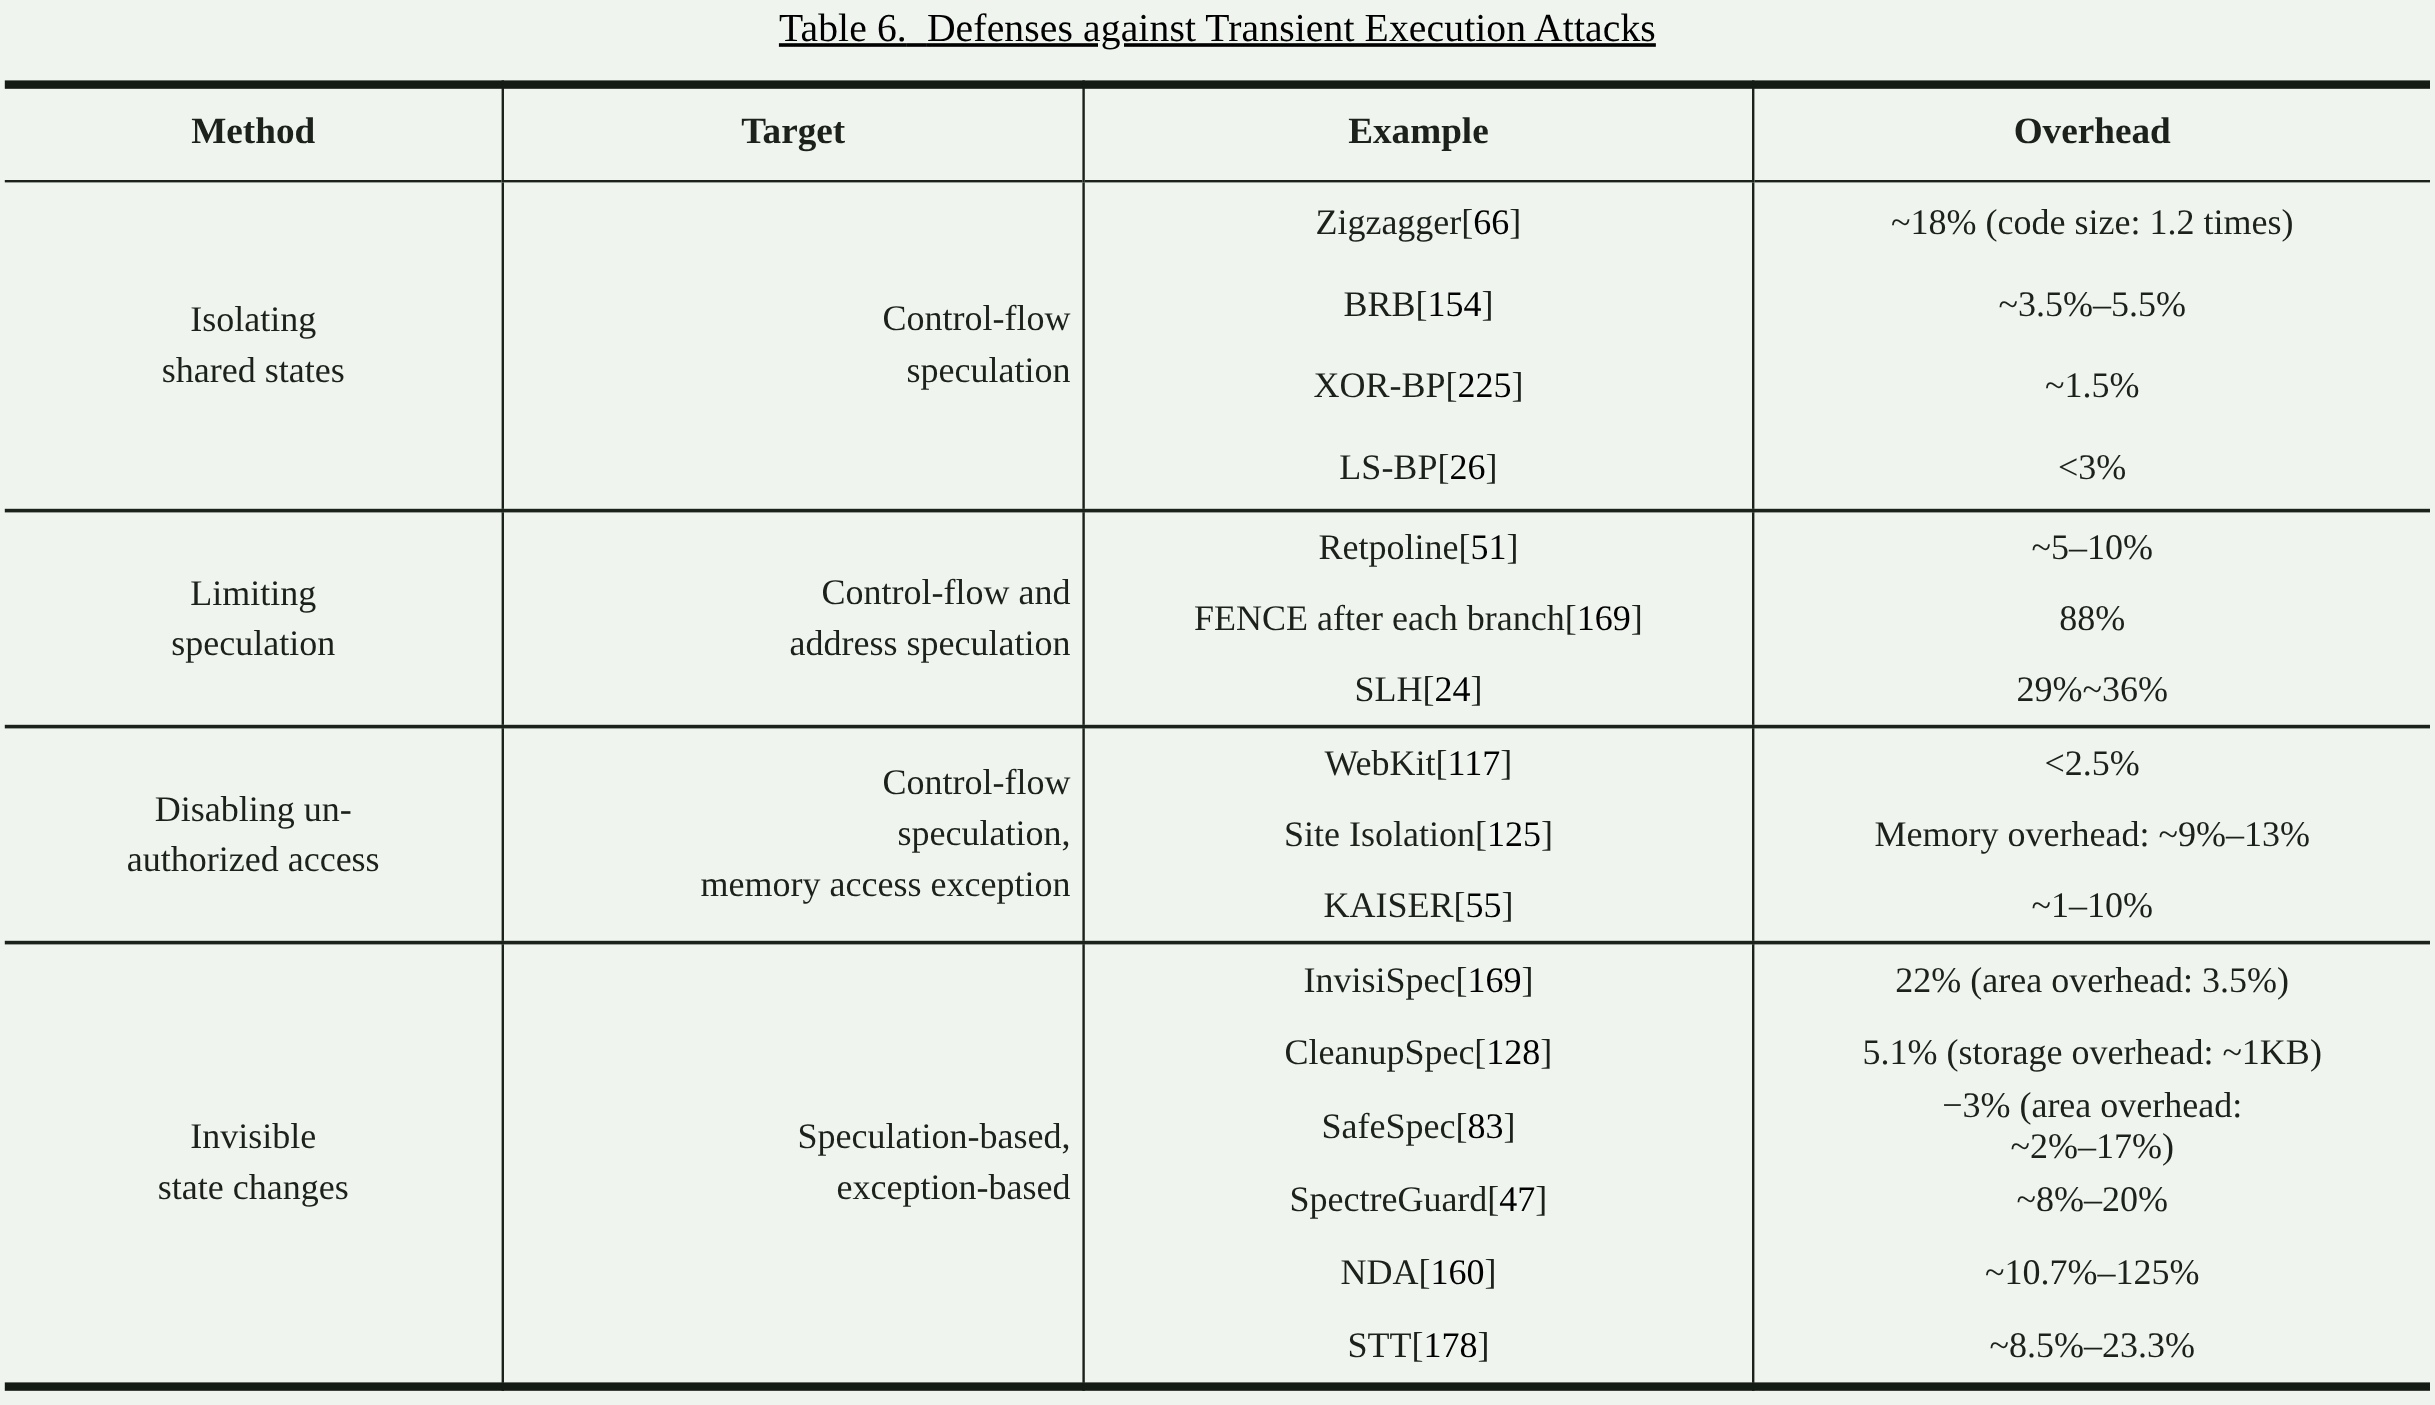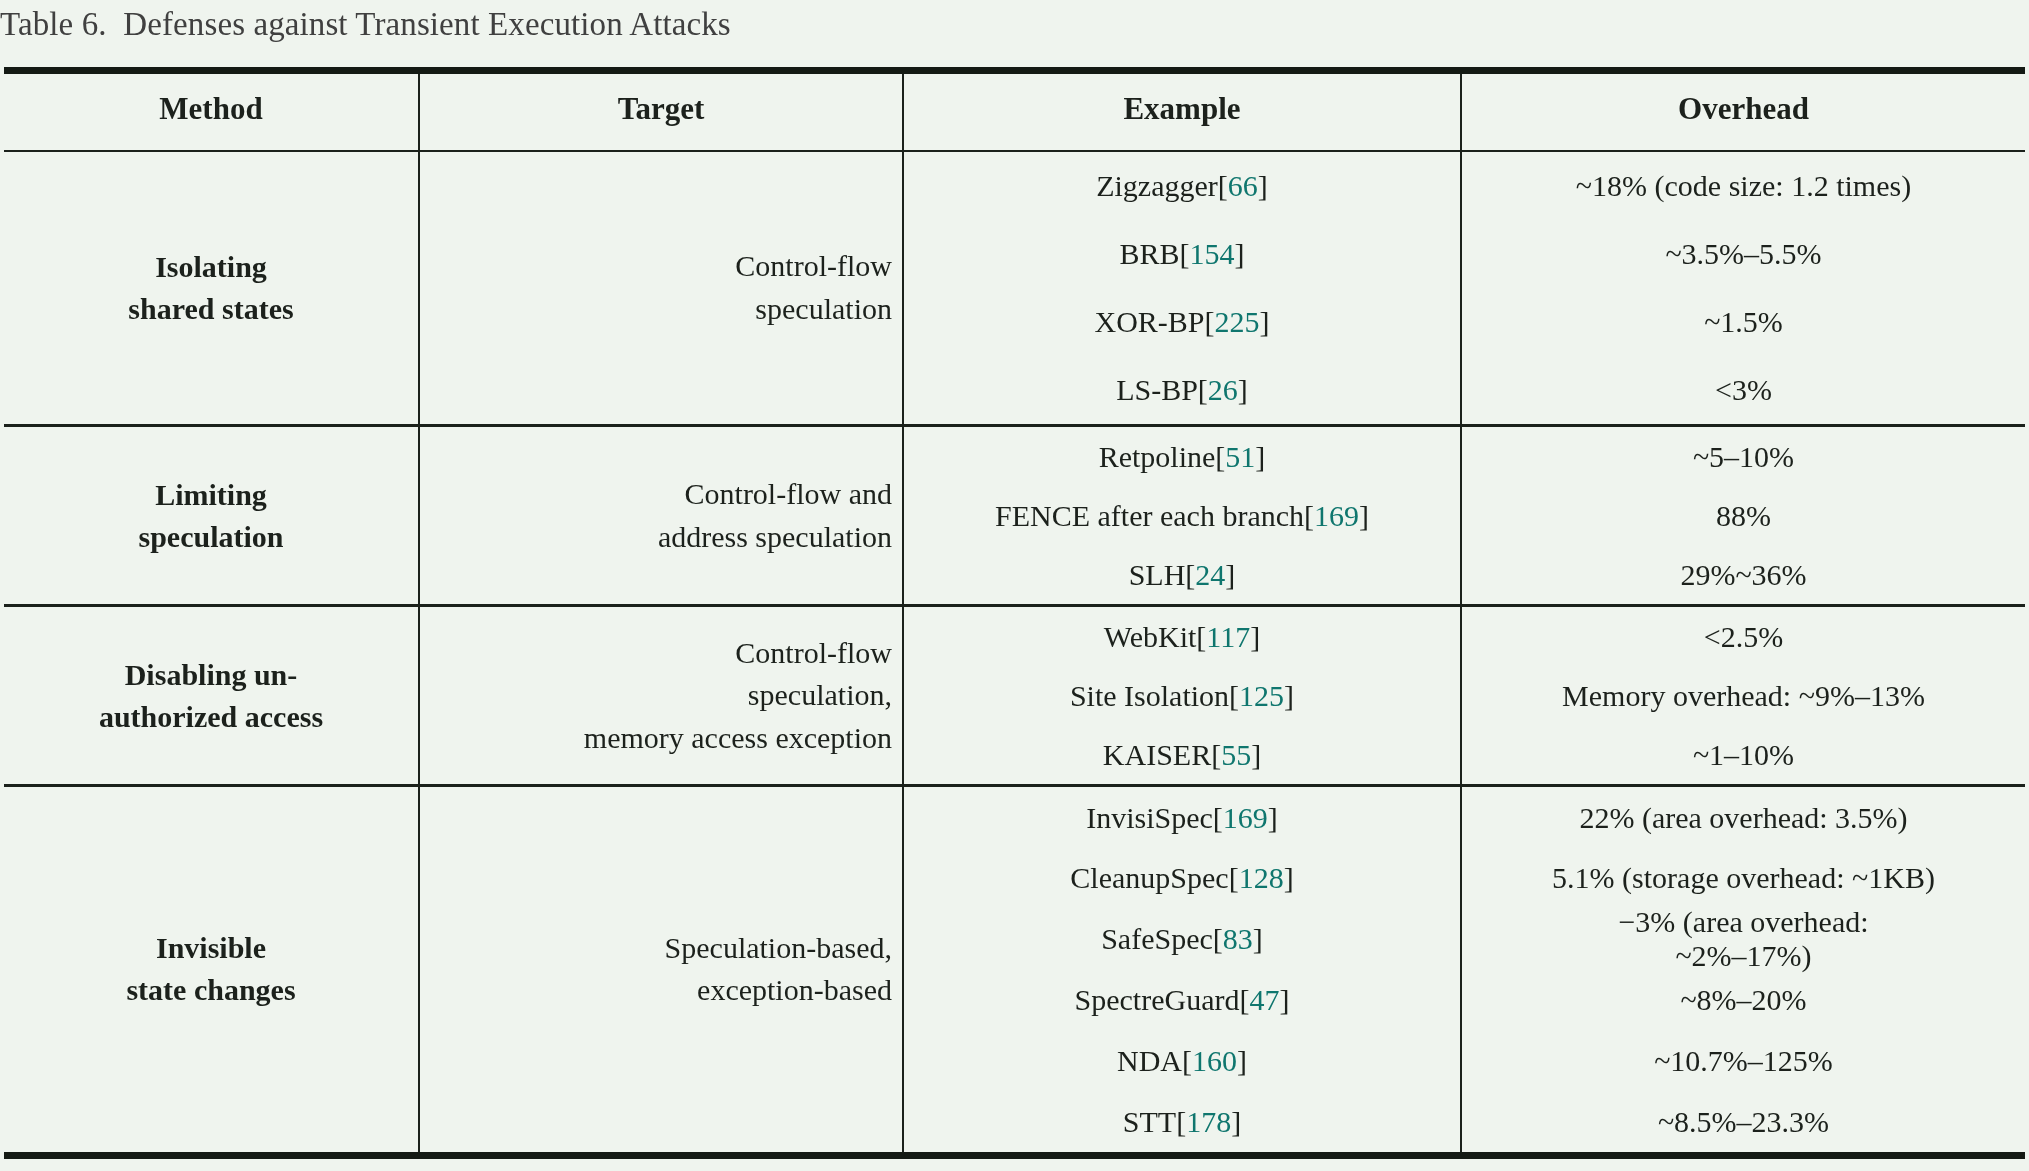--- a/index.html
+++ b/index.html
@@ -15,26 +15,27 @@
     overflow: hidden;
   }
   .page {
     width: 2029px;
     height: 1171px;
     position: relative;
     background: #eff4ee;
     box-sizing: border-box;
   }
   .caption {
-    text-align: left;
+    text-align: center;
     font-size: 33px;
     line-height: 1;
     padding-top: 8px;
     letter-spacing: 0.1px;
-    color: #404040;
+    color: #000000;
+    text-decoration: underline;
   }
 
   table.tbl {
     border-collapse: collapse;
     width: 2021px;
     margin: 0 auto;
     margin-top: 26px;
     table-layout: fixed;
   }
 
@@ -55,21 +56,21 @@
 
   th.hcell {
     font-weight: bold;
     font-size: 31px;
     text-align: center;
     height: 62px;
     padding: 4px 0 10px 0;
   }
 
   td.methodcell {
-    font-weight: bold;
+    font-weight: normal;
     font-size: 30px;
     text-align: center;
     line-height: 1.40;
     padding: 0 10px;
   }
   td.targetcell {
     font-size: 30px;
     text-align: right;
     line-height: 1.42;
     padding: 0 10px;
@@ -87,21 +88,21 @@
   }
   .srow {
     text-align: center;
     font-size: 30px;
     line-height: 1.12;
     display: flex;
     align-items: center;
     justify-content: center;
     padding: 0 8px;
   }
-  .cit { color: #0f766e; }
+  .cit { color: #000000; }
   .brk { color: #1c211c; }
 
   
   col.c1 { width: 415px; }
   col.c2 { width: 484px; }
   col.c3 { width: 558px; }
   col.c4 { width: 564px; }
 </style>
 </head>
 <body>

